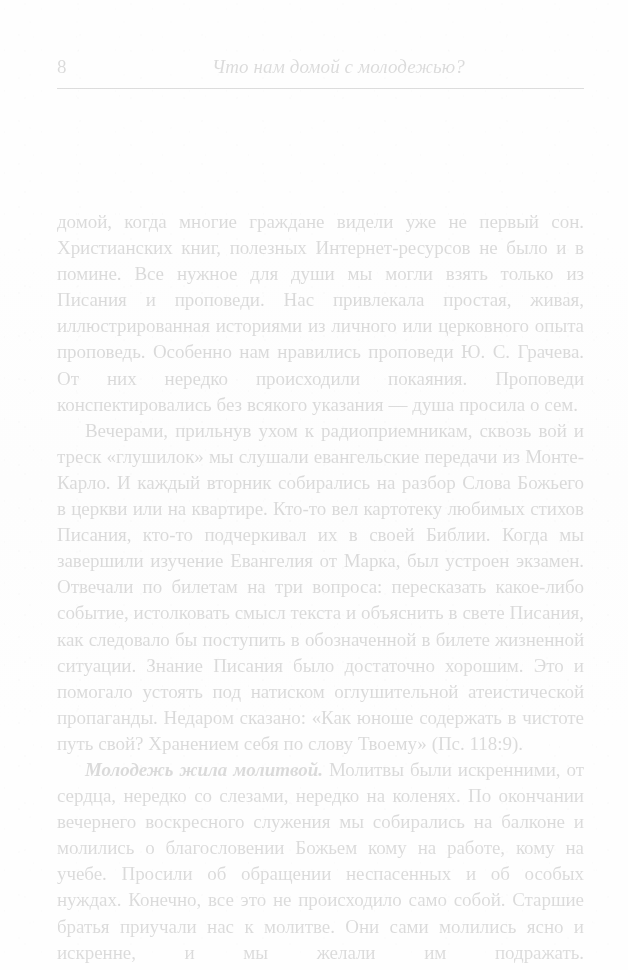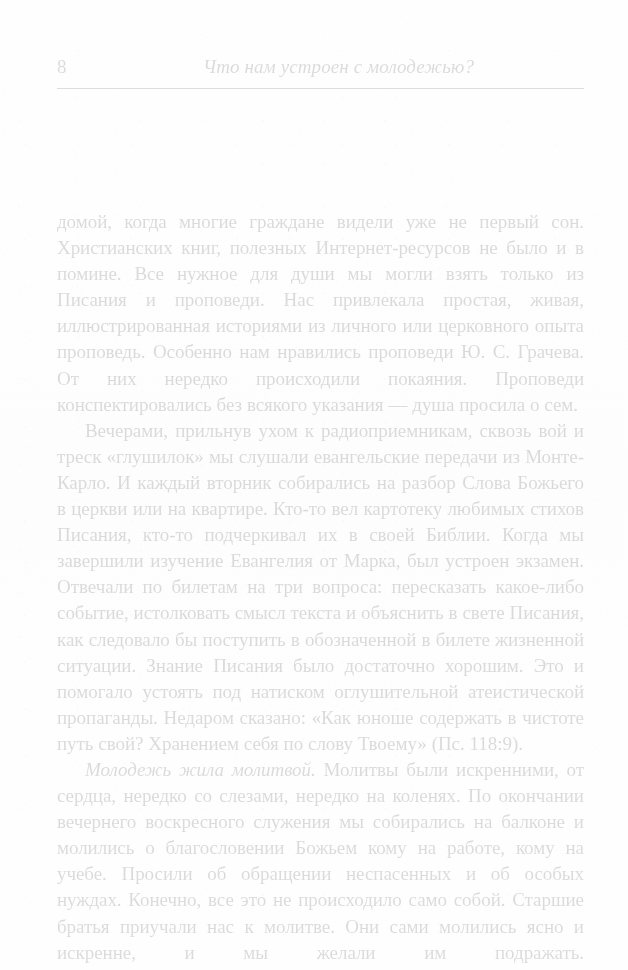--- a/index.html
+++ b/index.html
@@ -105,32 +105,33 @@
     text-indent: 28px;
   }
 
   
   p.para.justify-last {
     text-align-last: justify;
   }
 
   em.lead-in {
     font-style: italic;
+    font-weight: bold;
   }
 </style>
 </head>
 <body>
 
 <div class="page">
 
   <div class="content">
 
     <div class="header">
       <div class="folio">8</div>
-      <div class="running-title">Что нам устроен с молодежью?</div>
+      <div class="running-title">Что нам домой с молодежью?</div>
       <div class="header-rule"></div>
     </div>
 
     <div class="body-text">
 
       <p class="para">домой, когда многие граждане видели уже не первый сон. Христианских книг, полезных Интернет-ресурсов не было и в помине. Все нужное для души мы могли взять только из Писания и проповеди. Нас привлекала простая, живая, иллюстрированная историями из личного или церковного опыта проповедь. Особенно нам нравились проповеди Ю. С. Грачева. От них нередко происходили покаяния. Проповеди конспектировались без всякого указания — душа просила о сем.</p>
 
       <p class="para indent">Вечерами, прильнув ухом к радиоприемникам, сквозь вой и треск «глушилок» мы слушали евангельские передачи из Монте-Карло. И каждый вторник собирались на разбор Слова Божьего в церкви или на квартире. Кто-то вел картотеку любимых стихов Писания, кто-то подчеркивал их в своей Библии. Когда мы завершили изучение Евангелия от Марка, был устроен экзамен. Отвечали по билетам на три вопроса: пересказать какое-либо событие, истолковать смысл текста и объяснить в свете Писания, как следовало бы поступить в обозначенной в билете жизненной ситуации. Знание Писания было достаточно хорошим. Это и помогало устоять под натиском оглушительной атеистической пропаганды. Недаром сказано: «Как юноше содержать в чистоте путь свой? Хранением себя по слову Твоему» (Пс. 118:9).</p>
 
       <p class="para indent justify-last"><em class="lead-in">Молодежь жила молитвой.</em><span> Молитвы были искренними, от сердца, нередко со слезами, нередко на коленях. По окончании вечернего воскресного служения мы собирались на балконе и молились о благословении Божьем кому на работе, кому на учебе. Просили об обращении неспасенных и об особых нуждах. Конечно, все это не происходило само собой. Старшие братья приучали нас к молитве. Они сами молились ясно и искренне, и мы желали им подражать.</span></p>

